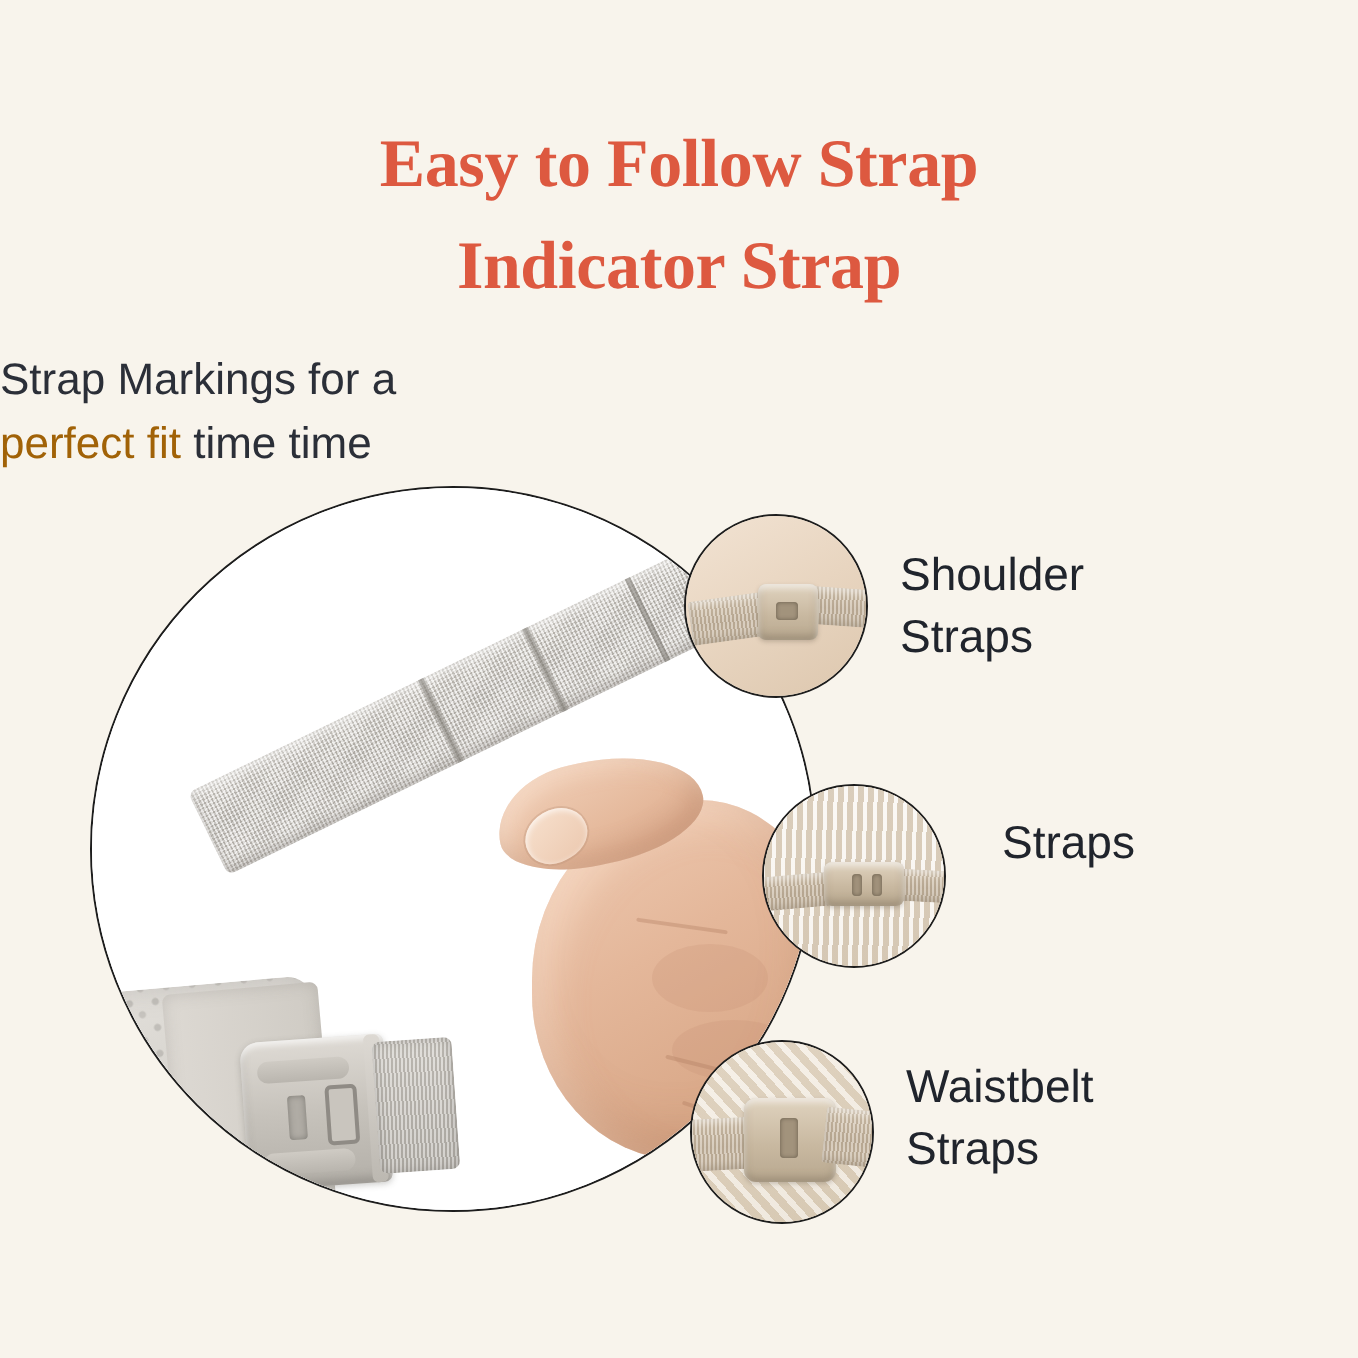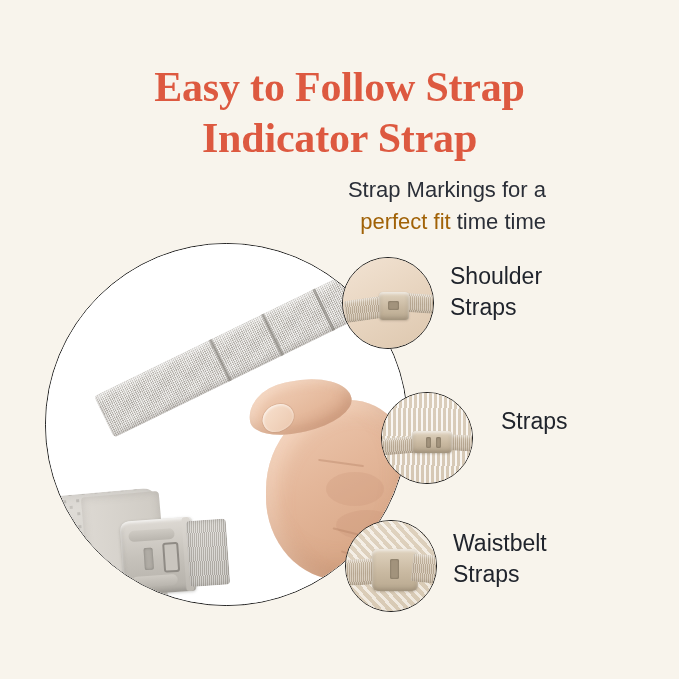--- a/index.html
+++ b/index.html
@@ -21,33 +21,33 @@
   }
 
   
   .headline {
     position: absolute;
     left: 0;
     top: 34px;
     width: 679px;
     text-align: center;
     font-family: "Liberation Serif", serif;
-    font-size: 42px;
+    font-size: 34px;
     line-height: 51px;
     letter-spacing: -0.2px;
     color: #dd5940;
   }
   .headline .hl-line { display: block; }
 
   .subhead {
     position: absolute;
     left: 0;
     top: 152px;
     width: 546px;
-    text-align: right;
+    text-align: left;
     font-family: "Liberation Sans", sans-serif;
     font-size: 22px;
     line-height: 32px;
     color: #2b2f38;
     font-weight: 400;
   }
   .subhead .sh-line { display: block; }
   .subhead .sh-strong { font-weight: 400; color: #a16207; }
 
   
@@ -329,21 +329,21 @@
   .co-label {
     position: absolute;
     font-family: "Liberation Sans", sans-serif;
     font-size: 23px;
     line-height: 31px;
     color: #20242c;
     font-weight: 400;
     white-space: nowrap;
   }
   .co-label .lb-line { display: block; }
-  .co-label.shoulder { left: 450px; top: 261px; }
+  .co-label.shoulder { left: 450px; top: 272px; }
   .co-label.back     { left: 501px; top: 406px; }
   .co-label.waist    { left: 453px; top: 528px; }
 </style>
 </head>
 <body>
 
 <div id="infographic">
 
   <h1 class="headline">
     <span class="hl-line">Easy to Follow Strap</span>

